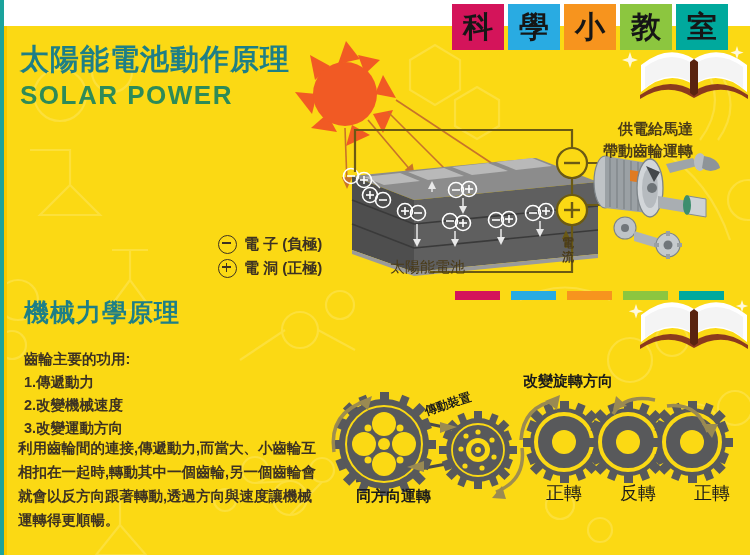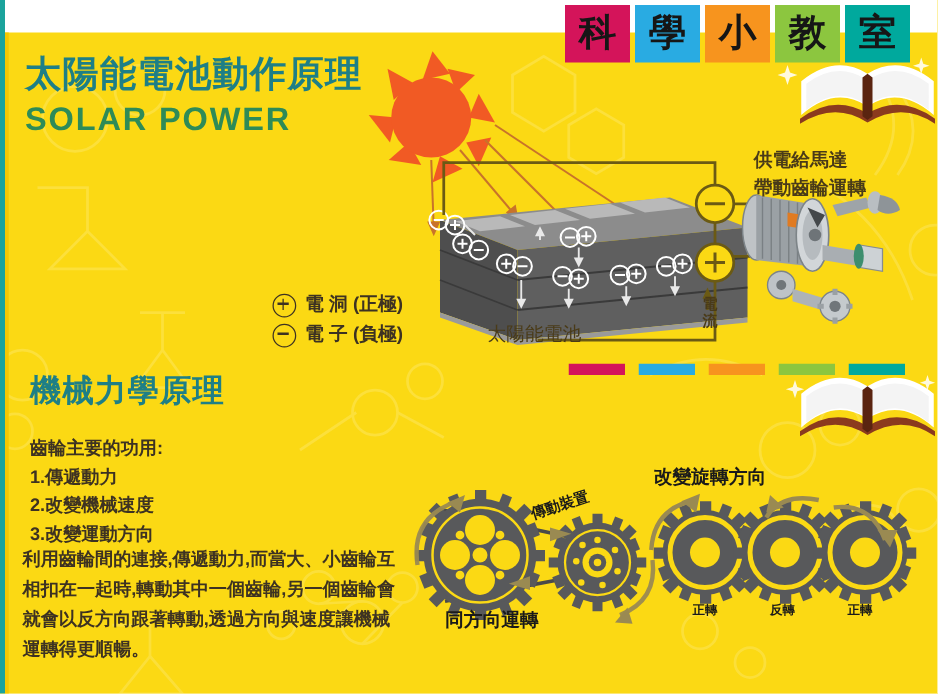--- a/index.html
+++ b/index.html
@@ -33,28 +33,28 @@
   .legend .row{display:flex;align-items:center;gap:7px;}
   .sym{display:inline-block;width:17px;height:17px;border:1.7px solid #3D3222;border-radius:50%;position:relative;}
   .sym::before{content:"";position:absolute;left:3px;top:6.6px;width:9px;height:1.7px;background:#3D3222;}
   .sym.plus::after{content:"";position:absolute;left:6.6px;top:3px;width:1.7px;height:9px;background:#3D3222;}
 
   .sec2-title{position:absolute;left:24px;top:296px;font-size:25px;color:#1E7F86;font-weight:700;letter-spacing:1px;z-index:20;text-align:center;}
   .sec2-list{position:absolute;left:24px;top:348px;font-size:14.5px;line-height:23px;color:#3D3222;font-weight:700;z-index:20;}
   .sec2-body{position:absolute;left:18px;top:436px;width:300px;font-size:14.5px;line-height:24px;color:#3D3222;font-weight:700;z-index:20;}
 
   
-  .motor-label{position:absolute;left:603px;top:118px;font-size:15px;line-height:22px;color:#4A3B18;font-weight:700;z-index:30;}
+  .motor-label{position:absolute;left:603px;top:118px;font-size:15px;line-height:22px;color:#4A3B18;font-weight:700;z-index:30;text-align:right;}
   .cell-caption{position:absolute;left:390px;top:258px;font-size:15px;color:#4A3B18;font-weight:400;z-index:30;}
   .current-label{position:absolute;left:562px;top:236px;font-size:12px;color:#4A3B18;font-weight:700;z-index:30;width:14px;line-height:14px;}
   .belt-label{position:absolute;left:424px;top:396px;font-size:12px;color:#1A1A1A;font-weight:700;z-index:30;transform:rotate(-18deg);}
   .sameway-label{position:absolute;left:356px;top:487px;font-size:15px;color:#1A1A1A;font-weight:700;z-index:30;}
   .dirchange-label{position:absolute;left:523px;top:372px;font-size:15px;color:#1A1A1A;font-weight:700;z-index:30;text-align:right;}
-  .gearcaps{position:absolute;left:533px;top:481px;width:210px;display:flex;z-index:30;
-            font-size:10px;color:#1A1A1A;font-weight:700;}
+  .gearcaps{position:absolute;left:533px;top:481px;width:210px;display:flex;justify-content:space-between;z-index:30;
+            font-size:18px;color:#1A1A1A;font-weight:400;}
   .gearcaps span{width:62px;text-align:center;}
 
   
   .colorstrip{position:absolute;left:455px;top:291px;display:flex;gap:11px;z-index:30;}
   .colorstrip i{display:block;width:45px;height:9px;}
 
   svg{display:block;}
   .layer{position:absolute;left:0;top:0;z-index:15;}
   .layer-top{position:absolute;left:0;top:0;z-index:28;}
 </style>
@@ -140,26 +140,26 @@
       <path d="M636 304 l1.8 5.5 l5.5 1.8 l-5.5 1.8 l-1.8 5.5 l-1.8 -5.5 l-5.5 -1.8 l5.5 -1.8 z"></path>
       <path d="M742 300 l1.5 4.6 l4.6 1.5 l-4.6 1.5 l-1.5 4.6 l-1.5 -4.6 l-4.6 -1.5 l4.6 -1.5 z"></path>
     </g>
   </svg>
 
   <div class="sec1-title">太陽能電池動作原理</div>
   <div class="sec1-sub">SOLAR POWER</div>
 
   <div class="legend">
     <div class="row">
+      <span class="sym"></span>
+      <span>電 子 (負極)</span>
+    </div>
+    <div class="row">
       <span class="sym plus"></span>
       <span>電 洞 (正極)</span>
-    </div>
-    <div class="row">
-      <span class="sym"></span>
-      <span>電 子 (負極)</span>
     </div>
   </div>
 
   <div class="sec2-title">機械力學原理</div>
   <div class="sec2-list">
     <div>齒輪主要的功用:</div>
     <div>1.傳遞動力</div>
     <div>2.改變機械速度</div>
     <div>3.改變運動方向</div>
   </div>

